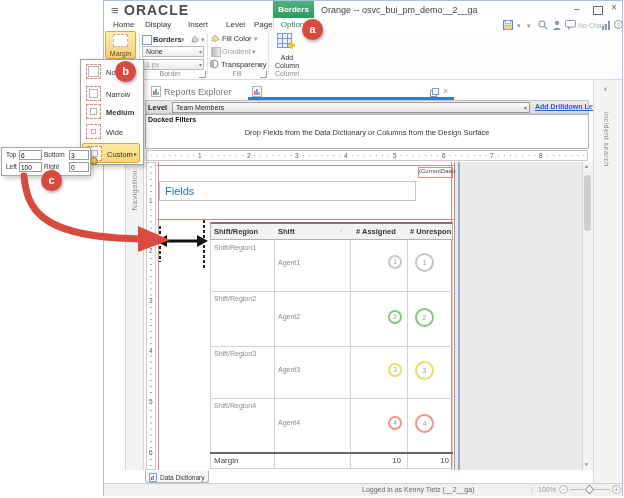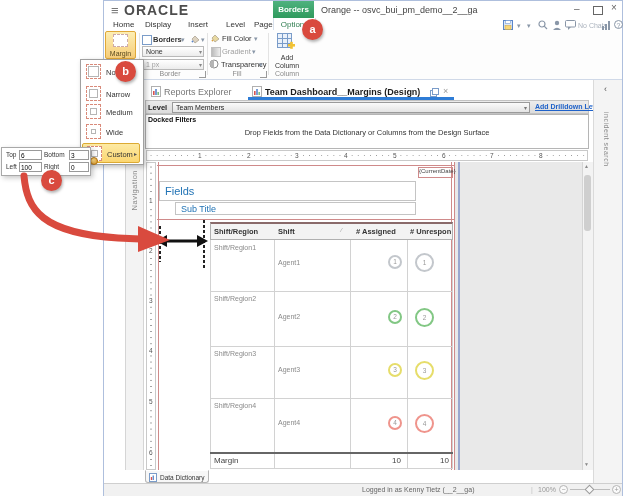--- a/index.html
+++ b/index.html
@@ -224,21 +224,20 @@
       <rect x="4.2" y="3" width="1.6" height="6" fill="#5a86c9"></rect>
       <rect x="6.4" y="6" width="1.6" height="3" fill="#7cbf7c"></rect>
   </svg>
   <span class="abs doctab" style="left:164px;top:87px;">Reports Explorer</span>
   <svg class="abs" style="left:252px;top:86px;" width="10" height="11">
     <rect x="0.5" y="0.5" width="9" height="10" fill="#fff" stroke="#b0b0b0"></rect>
     <rect x="2" y="5" width="1.6" height="4" fill="#d9534f"></rect>
       <rect x="4.2" y="3" width="1.6" height="6" fill="#5a86c9"></rect>
       <rect x="6.4" y="6" width="1.6" height="3" fill="#7cbf7c"></rect>
   </svg>
-  <span class="abs doctab active" style="left:265px;top:87px;">Team Dashboard__Margins (Design)</span>
   <svg class="abs" style="left:430px;top:88px;" width="9" height="9">
     <rect x="0.5" y="2.5" width="6" height="6" fill="#fff" stroke="#7a9cc9"></rect>
     <rect x="2.5" y="0.5" width="6" height="6" fill="#fff" stroke="#7a9cc9"></rect>
   </svg>
   <span class="abs" style="left:443px;top:86px;font-size:9px;color:#999;">×</span>
   <div class="bluebar" style="left:248px;top:97px;width:206px;"></div>
 
   <div class="levelbar"></div>
   <span class="abs" style="left:148px;top:103px;font-size:7.5px;font-weight:bold;color:#222;">Level</span>
   <div class="abs" style="left:172px;top:102px;width:358px;height:11px;background:linear-gradient(#fafafa,#e4e4e4);border:1px solid #9a9a9a;box-sizing:border-box;">
@@ -282,23 +281,20 @@
   <div class="redline" style="left:158px;top:162px;width:1px;height:308px;"></div>
   <div class="redline" style="left:451px;top:162px;width:1px;height:308px;"></div>
   <div class="redline" style="left:454px;top:162px;width:1px;height:308px;"></div>
   <div class="redline" style="left:157px;top:165px;width:298px;height:1px;"></div>
   <div class="redline" style="left:157px;top:219px;width:298px;height:1px;"></div>
   <div class="purpleline" style="left:458px;top:162px;width:2px;height:308px;"></div>
 
   <div class="curdate" style="left:418px;top:167px;width:35px;height:11px;">{CurrentDate}</div>
   <div class="fieldbox" style="left:159px;top:181px;width:257px;height:20px;">
     <span class="titletxt" style="position:absolute;left:5px;top:3px;">Fields</span>
-  </div>
-  <div class="fieldbox" style="left:175px;top:202px;width:241px;height:13px;">
-    <span class="subtitletxt" style="position:absolute;left:5px;top:1px;">Sub Title</span>
   </div>
 
   <div class="thead" style="left:210px;top:222px;width:243px;height:18px;"></div>
   <span class="hcell" style="left:214px;top:227px;">Shift/Region</span>
   <span class="hcell" style="left:278px;top:227px;">Shift</span>
   <span class="abs" style="left:341px;top:227px;font-size:6px;color:#999;">∕</span>
   <span class="hcell" style="left:356px;top:227px;"># Assigned</span>
   <span class="hcell" style="left:410px;top:227px;"># Unrespon</span>
 
   <div class="gline" style="left:274px;top:240px;width:1px;height:212px;"></div>
@@ -382,21 +378,21 @@
           <span class="in" style="left:1px;top:1px;right:1px;bottom:1px;"></span>
         </span>
       <span class="txt">None</span>
     </div>
     <div class="mitem" style="top:24px;text-decoration:underline;">
       <span class="msq">
           <span class="in" style="left:2px;top:2px;right:2px;bottom:2px;"></span>
         </span>
       <span class="txt">Narrow</span>
     </div>
-    <div class="mitem" style="top:42px;">
+    <div class="mitem" style="top:42px;font-weight:bold;">
       <span class="msq">
           <span class="in" style="left:3px;top:3px;right:3px;bottom:3px;"></span>
         </span>
       <span class="txt">Medium</span>
     </div>
     <div class="mitem" style="top:62px;">
       <span class="msq">
           <span class="in" style="left:4px;top:4px;right:4px;bottom:4px;"></span>
         </span>
       <span class="txt">Wide</span>

